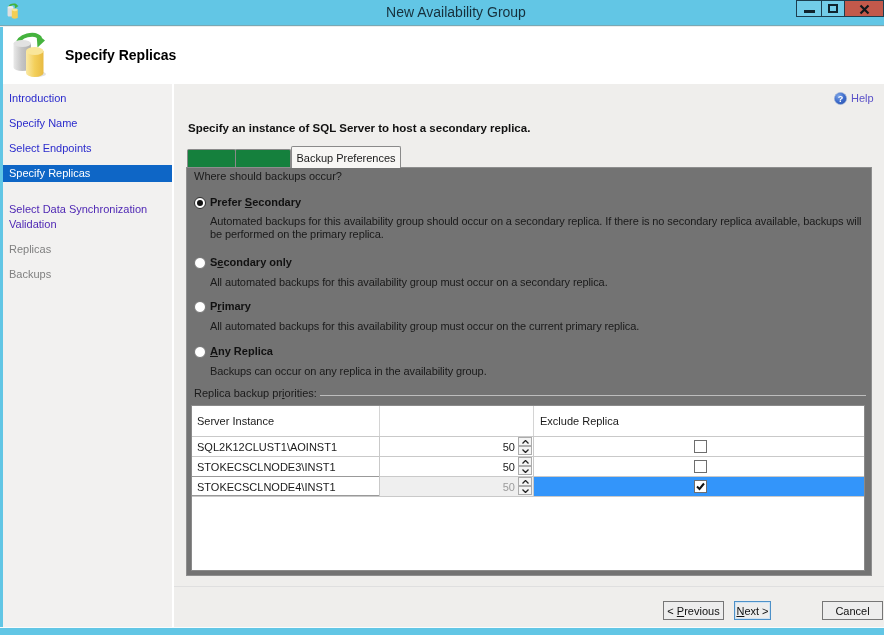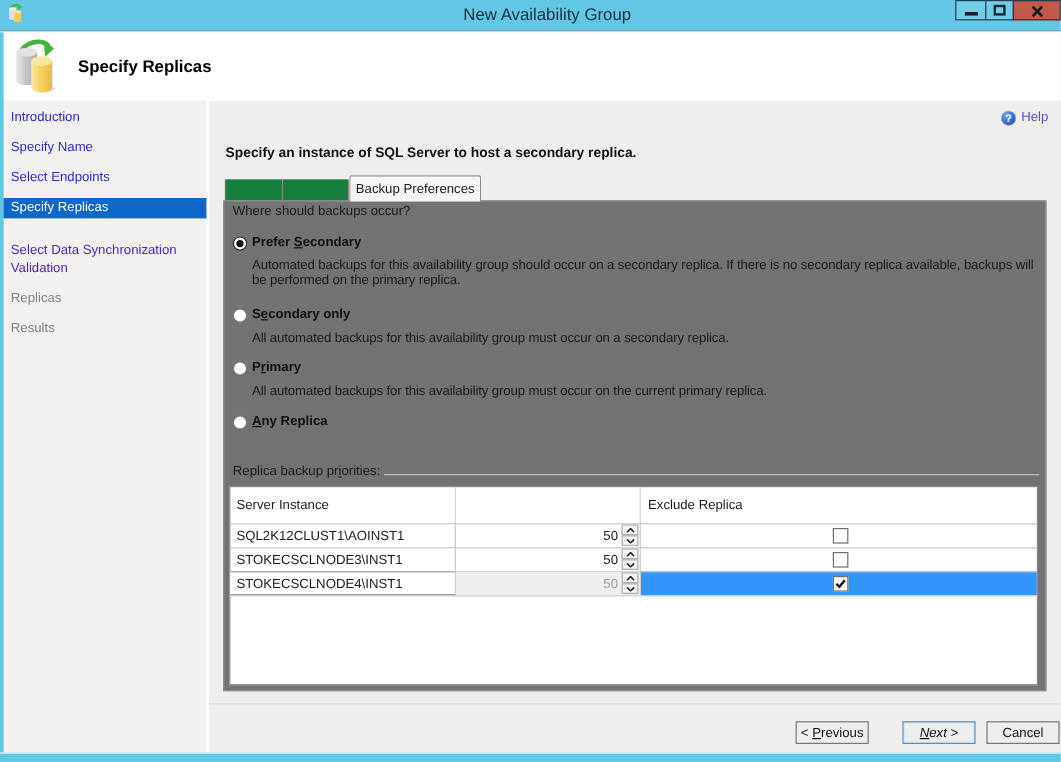--- a/index.html
+++ b/index.html
@@ -69,21 +69,21 @@
 .spin { position:absolute; width:14px; height:19px; }
 .spinbtn { position:absolute; left:0; width:14px; height:9px; border:1px solid #ACACAC; background:#F4F4F4; }
 .spinbtn svg { position:absolute; left:3px; top:2px; }
 #row3blue { position:absolute; left:342px; top:70px; width:330px; height:20px; background:#3395FA; }
 .cbx { position:absolute; width:13px; height:13px; background:#fff; border:1px solid #6E6E6E; }
 
 
 #footline { left:174px; top:586px; width:710px; height:1px; background:#DFDFDF; }
 .btn { position:absolute; top:601px; height:19px; border:1px solid #767676; background:#EDEDED; text-align:center; font-size:11px; color:#111; padding-top:2.5px; }
 #btn-prev { left:663px; width:61px; }
-#btn-next { left:752px; width:61px; border:1px solid #4D90C8; box-shadow:0 0 0 1px #cfe3f3 inset;font-style:italic; }
+#btn-next { left:734px; width:37px; border:1px solid #4D90C8; box-shadow:0 0 0 1px #cfe3f3 inset; }
 #btn-cancel { left:822px; width:61px; }
 </style>
 </head>
 <body>
 
 <div class="abs" id="header"></div>
 <div class="abs" id="hdrtitle">Specify Replicas</div>
 <svg class="abs" style="left:13px; top:31px;" width="33" height="47" viewBox="0 0 33 47">
   <defs>
     <linearGradient id="gcyl" x1="0" y1="0" x2="1" y2="0">
@@ -118,21 +118,21 @@
 <div class="abs" style="left:3px; top:84px; width:169px; height:544px;">
   <div class="nav blue" style="top:8px;">Introduction</div>
   <div class="nav blue" style="top:33px;text-align:center;">Specify Name</div>
   <div class="nav blue" style="top:58px;">Select Endpoints</div>
   <div class="abs" id="navsel">
       <span>Specify Replicas</span>
     </div>
   <div class="nav purple" style="top:119px;">Select Data Synchronization</div>
   <div class="nav purple" style="top:134px;">Validation</div>
   <div class="nav gray" style="top:159px;">Replicas</div>
-  <div class="nav gray" style="top:184px;">Results</div>
+  <div class="nav gray" style="top:184px;">Backups</div>
 </div>
 
 <svg class="abs" style="left:834px; top:92px;" width="13" height="13" viewBox="0 0 15 15">
   <defs>
       <radialGradient id="hg" cx="0.35" cy="0.3" r="0.9">
     <stop offset="0" stop-color="#7FA8E8"></stop>
         <stop offset="0.5" stop-color="#3E6CCC"></stop>
         <stop offset="1" stop-color="#274FA8"></stop>
   </radialGradient>
     </defs>
@@ -158,20 +158,21 @@
   <div class="radio" style="top:89px;"></div>
   <div class="rlabel" style="top:88px;">S<u>e</u>condary only</div>
   <div class="desc" style="top:108px;">All automated backups for this availability group must occur on a secondary replica.</div>
 
   <div class="radio" style="top:133px;"></div>
   <div class="rlabel" style="top:132px;">P<u>r</u>imary</div>
   <div class="desc" style="top:152px;">All automated backups for this availability group must occur on the current primary replica.</div>
 
   <div class="radio" style="top:178px;"></div>
   <div class="rlabel" style="top:177px;"><u>A</u>ny Replica</div>
+  <div class="desc" style="top:197px;">Backups can occur on any replica in the availability group.</div>
 
   <div class="abs" id="legend">Replica backup pr<u>i</u>orities:</div>
   <div class="abs" id="legendline"></div>
 
   <div class="abs" id="grid">
 
     <div class="cell" style="left:5px; top:9px;">Server Instance</div>
     <div class="cell" style="left:348px; top:9px;">Exclude Replica</div>
     <div class="cline" style="left:187px; top:0; height:30px;"></div>
     <div class="cline" style="left:341px; top:0; height:30px;"></div>

